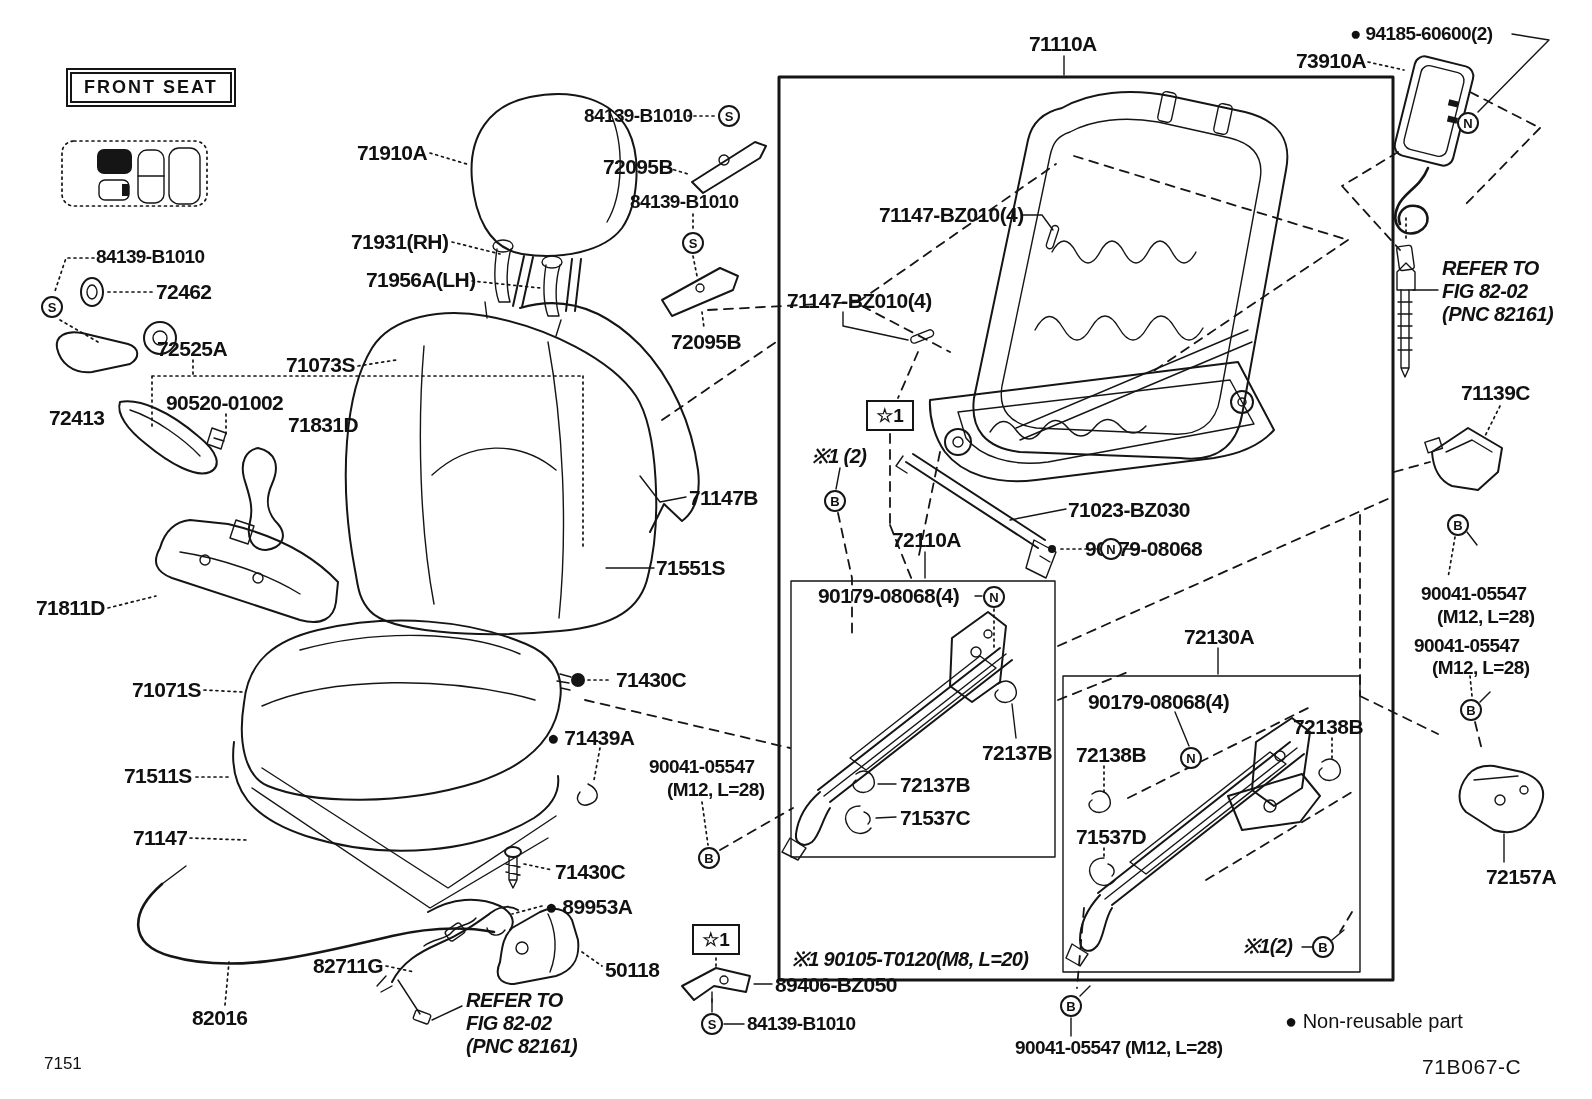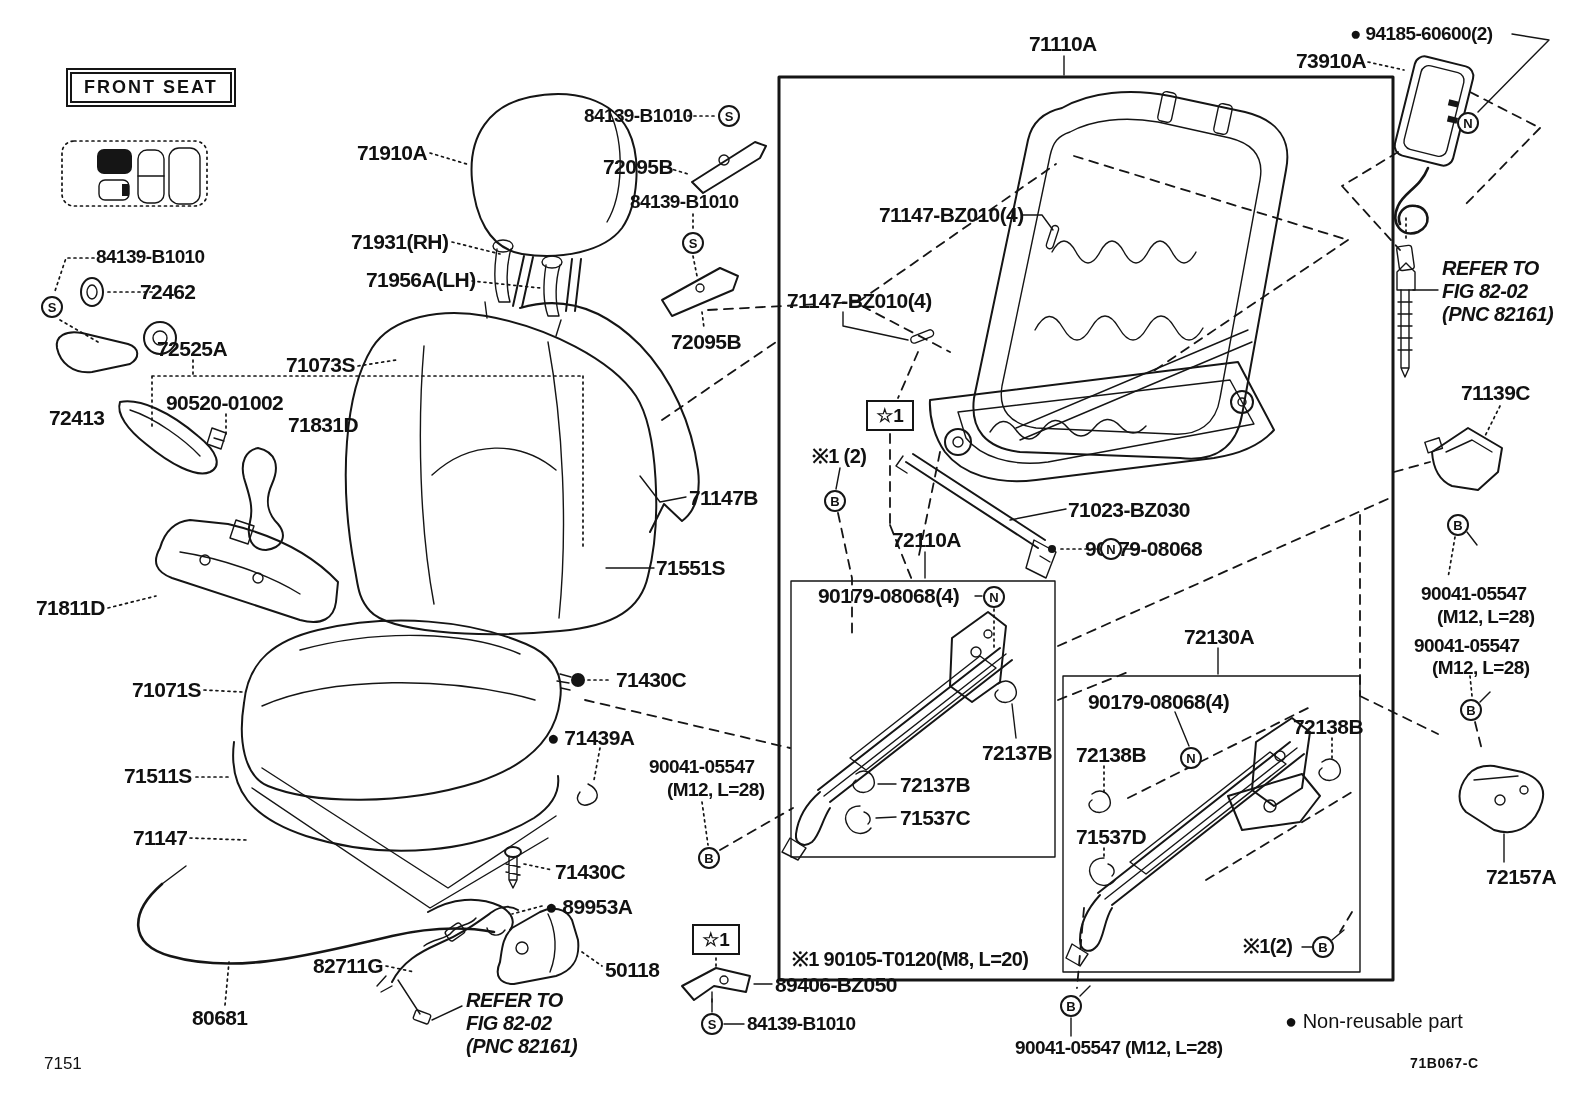--- a/index.html
+++ b/index.html
@@ -9,23 +9,23 @@
   svg *{stroke:#151515;fill:none;stroke-width:2;stroke-linecap:round;stroke-linejoin:round;}
   svg .fill{fill:#151515;stroke:none;}
   svg .thin{stroke-width:1.4;}
   svg .thick{stroke-width:3;}
   svg .wire{stroke-width:2.6;}
   svg .dash{stroke-dasharray:9 7;stroke-width:1.8;}
   svg .dot{stroke-dasharray:2 4;stroke-width:1.7;}
   .lbl{position:absolute;font-weight:700;font-size:21px;letter-spacing:-0.6px;
        line-height:1.05;white-space:nowrap;}
   .sm{font-size:19px;}
-  .md{font-size:20px;}
+  .md{font-size:20px;font-style:italic;}
   .plain{font-weight:400;font-size:17px;letter-spacing:0;}
-  .code{font-weight:700;font-size:14px;letter-spacing:0.6px;}
+  .code{font-weight:400;font-size:21px;letter-spacing:0.6px;margin-left:12px;}
   .legend{font-weight:400;font-size:20px;letter-spacing:0;}
   .refer{line-height:1.15;font-size:20px;letter-spacing:-0.5px;font-style:italic;}
   .sym{position:absolute;width:22px;height:22px;border:2px solid #151515;border-radius:50%;
        background:#fff;display:flex;align-items:center;justify-content:center;
        font-weight:700;font-size:13px;line-height:1;box-sizing:border-box;}
   .starbox{position:absolute;width:48px;height:31px;border:2px solid #151515;background:#fff;
        display:flex;align-items:center;justify-content:center;font-weight:700;font-size:19px;
        box-sizing:border-box;}
   .titlebox{position:absolute;left:66px;top:68px;border:2px solid #151515;padding:2px;background:#fff;}
   .titlebox-inner{border:2px solid #151515;padding:3px 12px;font-weight:700;font-size:18px;
@@ -296,31 +296,31 @@
     <path class="thin" d="M 1080,996 L 1090,986 M 1071,1018 V 1036"></path>
     <path class="thin" d="M 1302,947 L 1312,947 M 1332,940 L 1344,930"></path>
   </g>
 </svg>
 
 <div class="titlebox">
   <div class="titlebox-inner">FRONT SEAT</div>
 </div>
 
 <div class="lbl sm" style="left:96px;top:247px">84139-B1010</div>
-<div class="lbl" style="left:140px;top:281px">72462</div>
+<div class="lbl" style="left:156px;top:281px">72462</div>
 <div class="lbl" style="left:157px;top:338px">72525A</div>
 <div class="lbl" style="left:166px;top:392px">90520-01002</div>
 <div class="lbl" style="left:288px;top:414px">71831D</div>
 <div class="lbl" style="left:49px;top:407px">72413</div>
 <div class="lbl" style="left:286px;top:354px">71073S</div>
 <div class="lbl" style="left:36px;top:597px">71811D</div>
 <div class="lbl" style="left:132px;top:679px">71071S</div>
 <div class="lbl" style="left:124px;top:765px">71511S</div>
 <div class="lbl" style="left:133px;top:827px">71147</div>
-<div class="lbl" style="left:192px;top:1007px">80681</div>
+<div class="lbl" style="left:192px;top:1007px">82016</div>
 <div class="lbl" style="left:313px;top:955px">82711G</div>
 <div class="lbl" style="left:357px;top:142px">71910A</div>
 <div class="lbl sm" style="left:584px;top:106px">84139-B1010</div>
 <div class="lbl" style="left:603px;top:156px">72095B</div>
 <div class="lbl sm" style="left:630px;top:192px">84139-B1010</div>
 <div class="lbl" style="left:671px;top:331px">72095B</div>
 <div class="lbl" style="left:351px;top:231px">71931(RH)</div>
 <div class="lbl" style="left:366px;top:269px">71956A(LH)</div>
 <div class="lbl" style="left:689px;top:487px">71147B</div>
 <div class="lbl" style="left:656px;top:557px">71551S</div>

